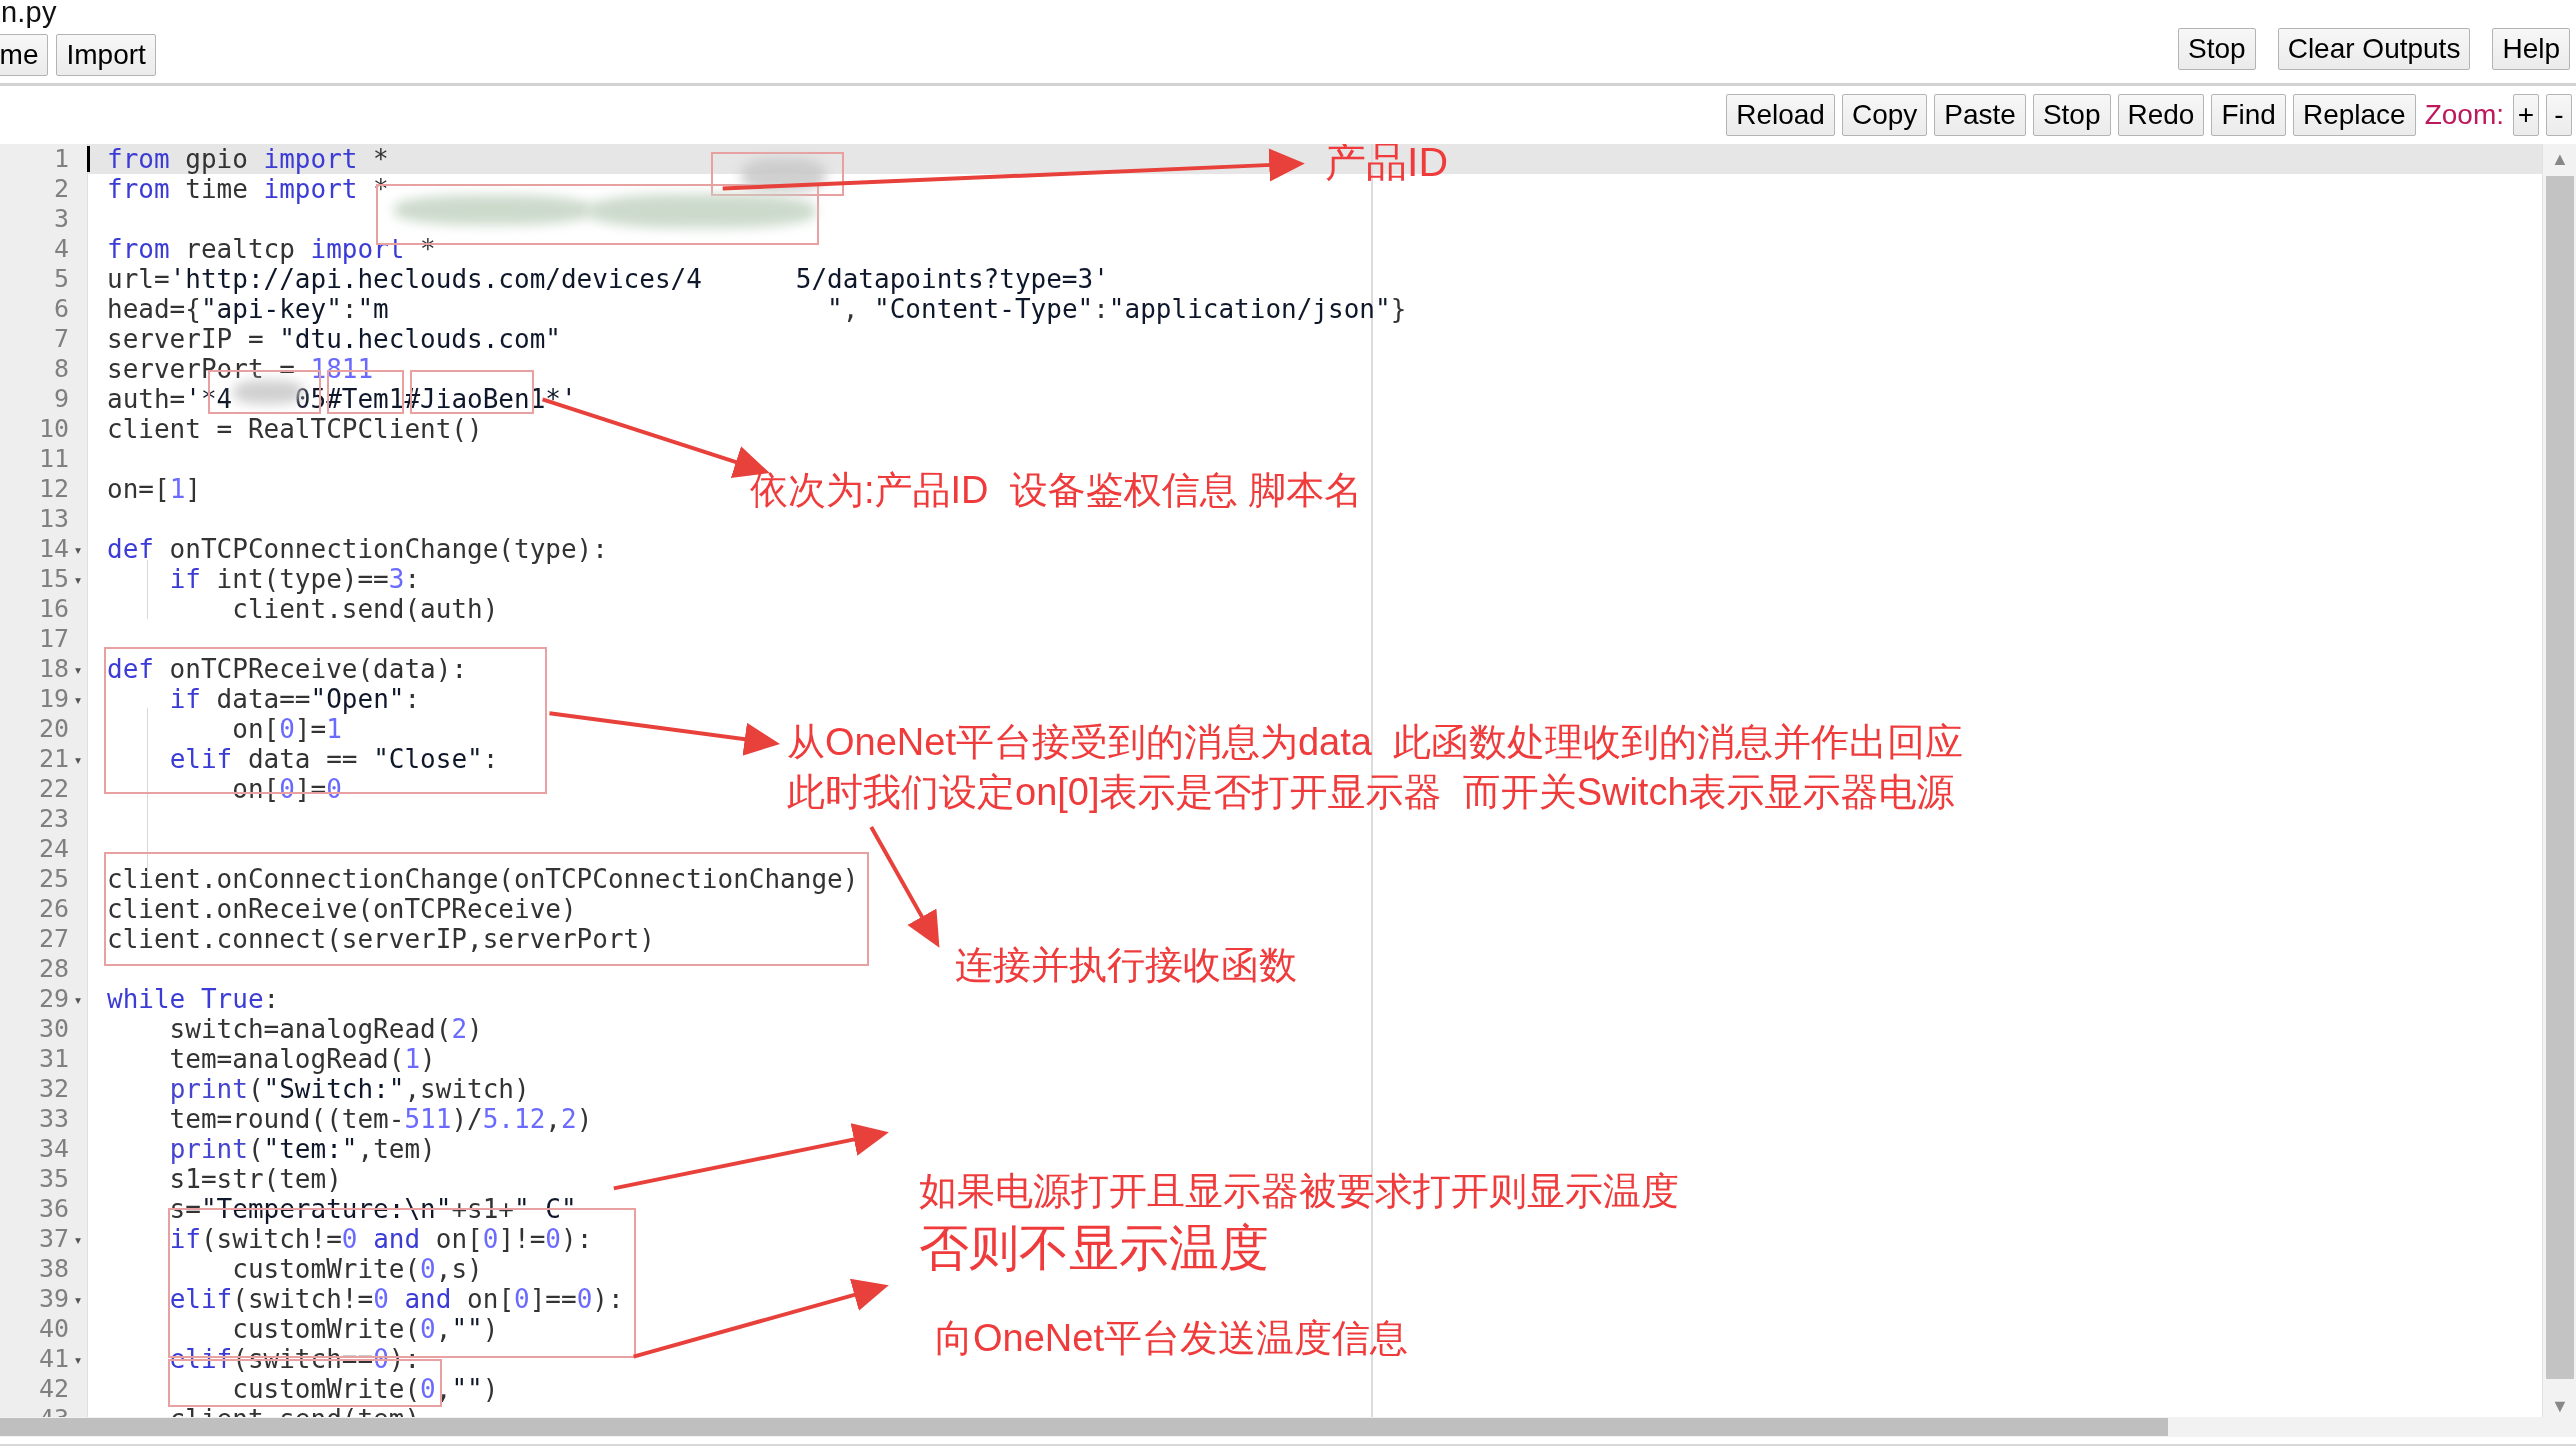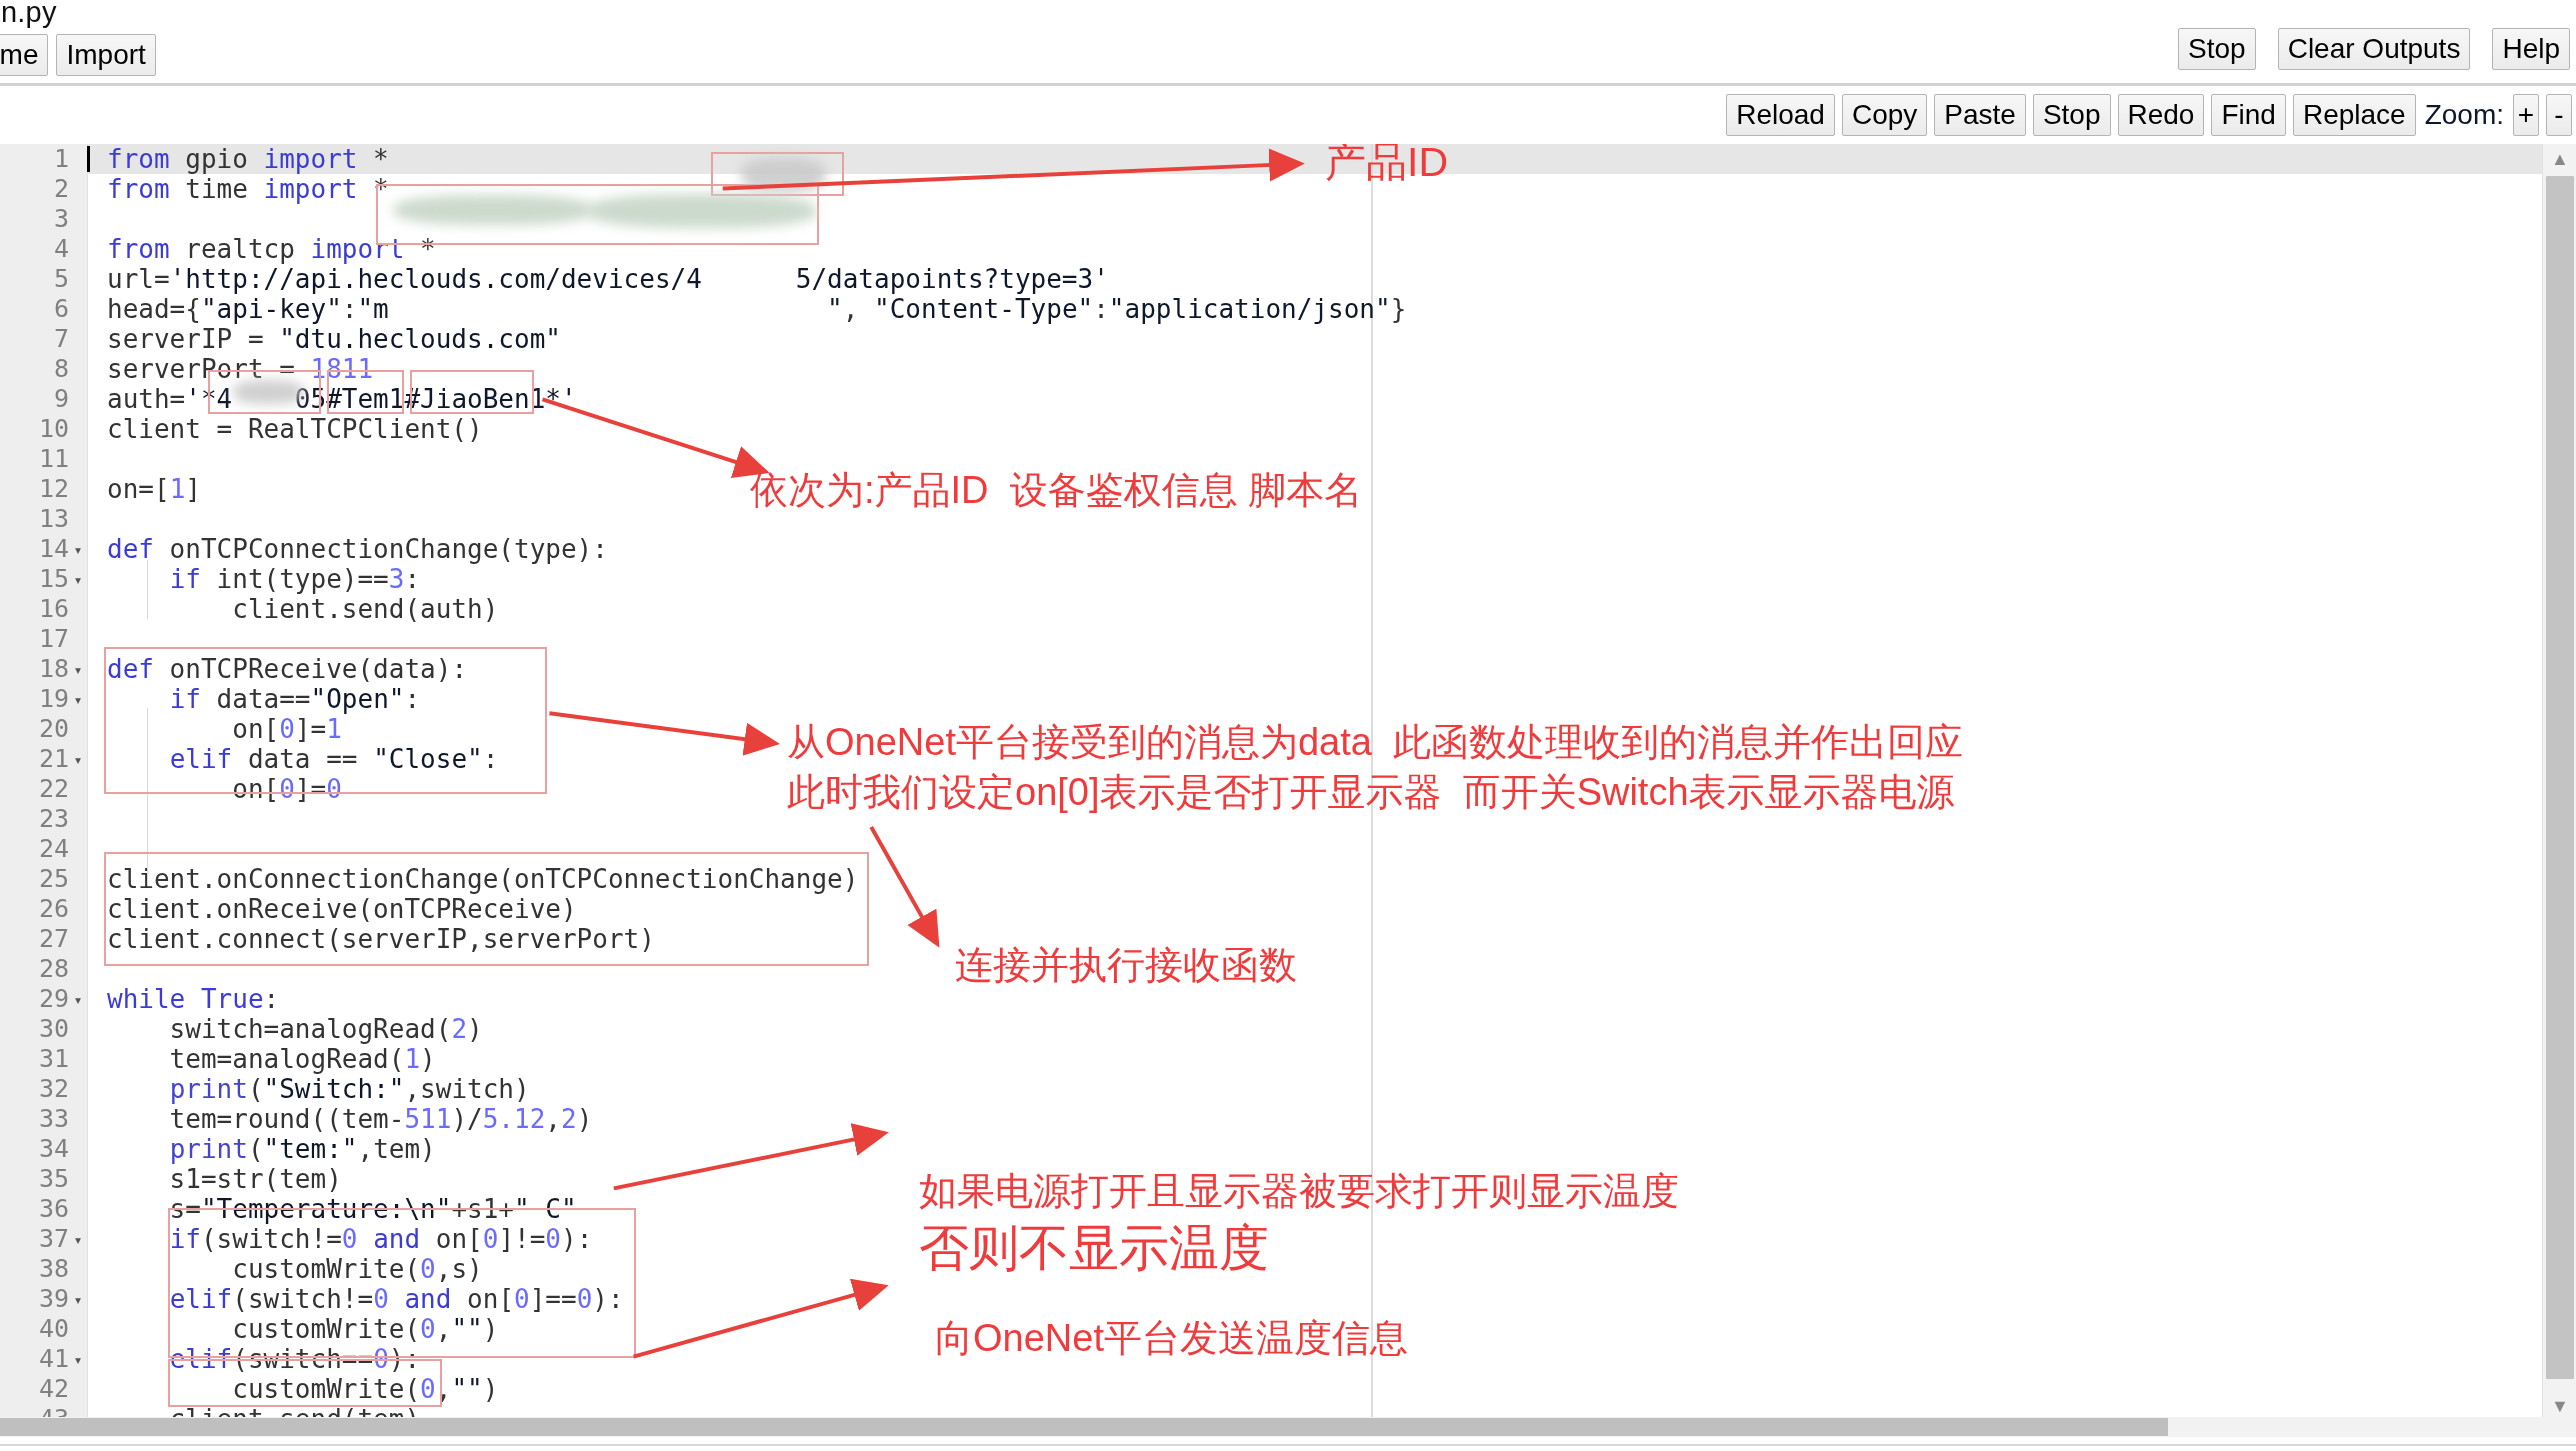--- a/index.html
+++ b/index.html
@@ -44,21 +44,21 @@
   
   .toolbar-2 {
     position: absolute; left: 0; top: 86px; width: 2576px; height: 57px;
     background: #ffffff;
   }
   .row2-right {
     position: absolute; right: 4px; top: 8px;
     display: flex; gap: 7px; align-items: center; margin-left: 38px;
   }
   .zoom-label {
-    font-size: 28px; color: #0f172a; padding: 0 2px; white-space: nowrap;
+    font-size: 28px; color: #be185d; padding: 0 2px; white-space: nowrap;
   }
   .zoom-btn {
     display:inline-flex; align-items:center; justify-content:center;
     background: linear-gradient(#f7f7f7, #ebebeb);
     border: 1px solid #b4b4b4; border-radius:2px;
     height: 42px; width: 26px; font-size: 28px; color:#000;
   }
 
   
   .editor {

